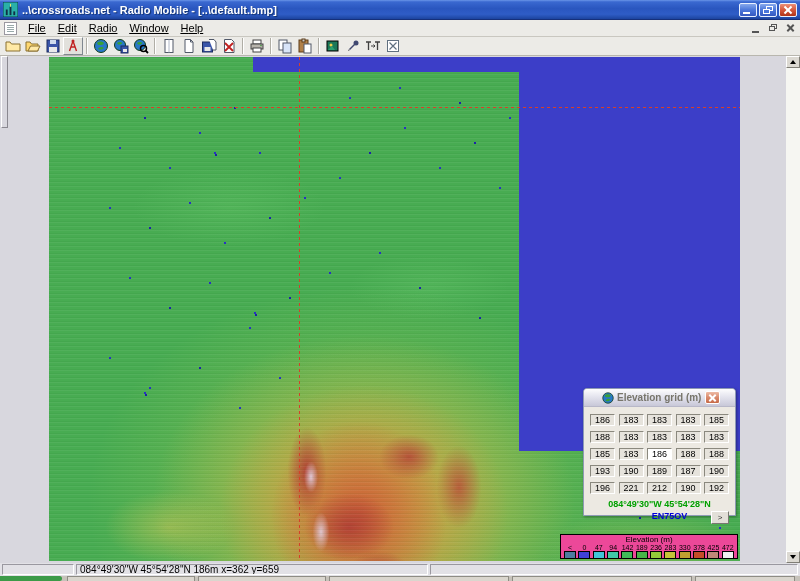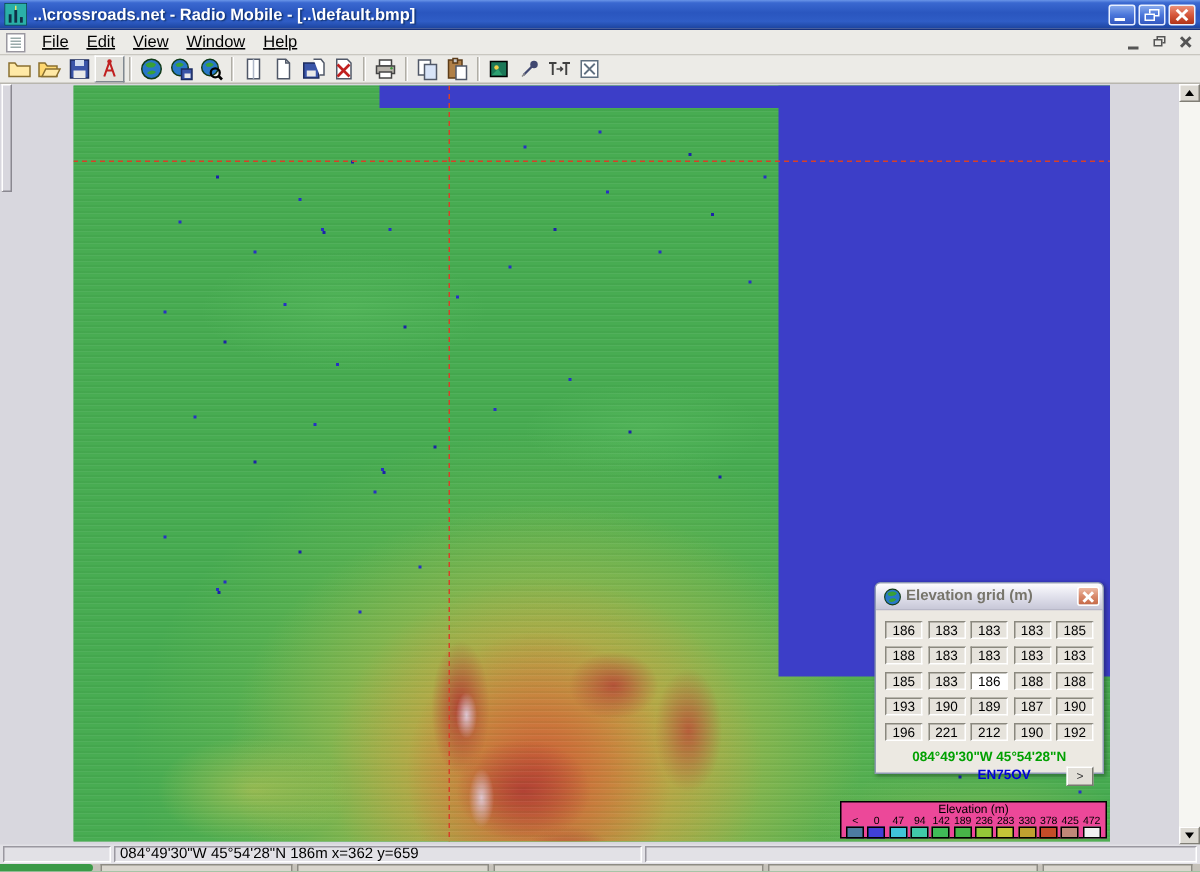--- a/index.html
+++ b/index.html
@@ -98,21 +98,21 @@
   .legend-entry { flex:1; text-align:center; }
   .legend-label { font-size:7px; line-height:7px; color:#000; white-space:nowrap; }
   .legend-swatch { width:12px; height:8px; margin:0 auto; border:1px solid #000; }
 
   
   #elev-dialog { position:absolute; left:534px; top:331px; width:153px; height:128px;
     border:1px solid #8e9ab4; border-radius:4px 4px 0 0; background:#ece9e2;
     box-shadow:1px 1px 3px rgba(0,0,0,.35); }
   #elev-titlebar { height:18px; border-radius:3px 3px 0 0;
     background:linear-gradient(180deg,#fdfdfe,#e4e4ee 45%,#c8c8d8);
-    display:flex; align-items:center; padding:0 2px; border-bottom:1px solid #b8b8c8; }
+    display:flex; align-items:center; padding:0 15px; border-bottom:1px solid #b8b8c8; }
   #elev-globe { width:12px; height:12px; margin:0 3px; flex:0 0 auto; }
   #elev-title { font-size:10px; font-weight:bold; color:#77756b; flex:1; white-space:nowrap; }
   #elev-close { width:15px; height:13px; border:1px solid #fff; border-radius:2px;
     background:linear-gradient(180deg,#edbaa4,#d98a6c 50%,#c66a48); position:relative; flex:0 0 auto; }
   #elev-close .glyph-x1,#elev-close .glyph-x2 { left:2px; top:5px; width:9px; height:2px; }
   #elev-grid { padding:7px 6px 0 6px; }
   .grid-row { display:flex; justify-content:space-between; margin-bottom:5px; }
   .grid-cell { width:25px; height:12px; border:1px solid; border-color:#8a887e #fff #fff #8a887e;
     background:#e6e3dc; font-size:9px; line-height:10px; text-align:center; color:#000; }
   .grid-cell.selected { background:#fff; }
@@ -168,21 +168,21 @@
     <div class="cap-btn close">
         <span class="glyph-x1"></span>
         <span class="glyph-x2"></span>
       </div>
   </div>
 
   <div id="menubar">
     <div id="mdi-doc-icon"></div>
     <span class="menu-item">File</span>
     <span class="menu-item">Edit</span>
-    <span class="menu-item">View</span>
+    <span class="menu-item">Radio</span>
     <span class="menu-item">Window</span>
     <span class="menu-item">Help</span>
     <div id="mdi-controls">
       <div class="mdi-btn">
           <span class="mdi-min"></span>
         </div>
       <div class="mdi-btn">
           <span class="mdi-r1"></span>
           <span class="mdi-r2"></span>
         </div>

